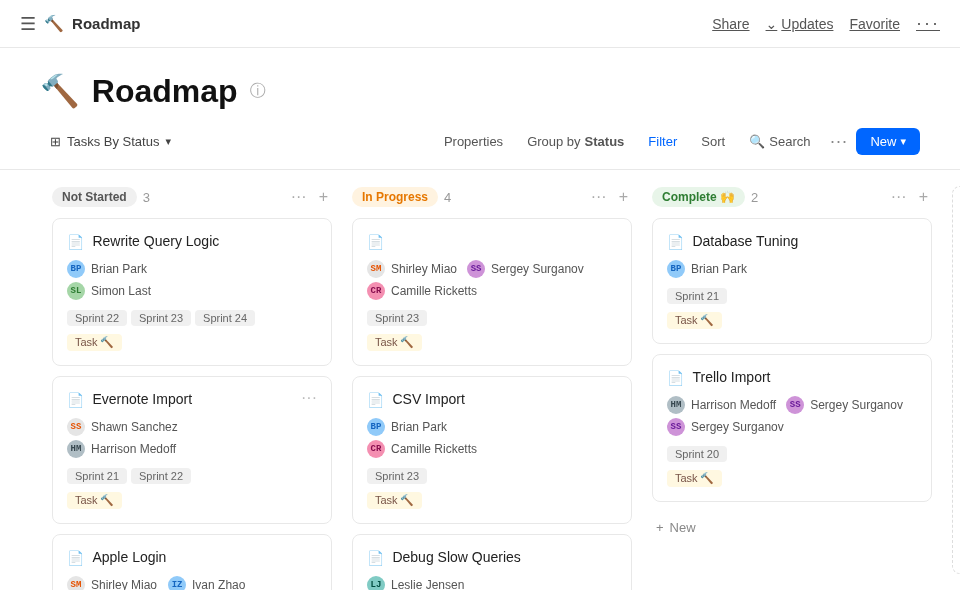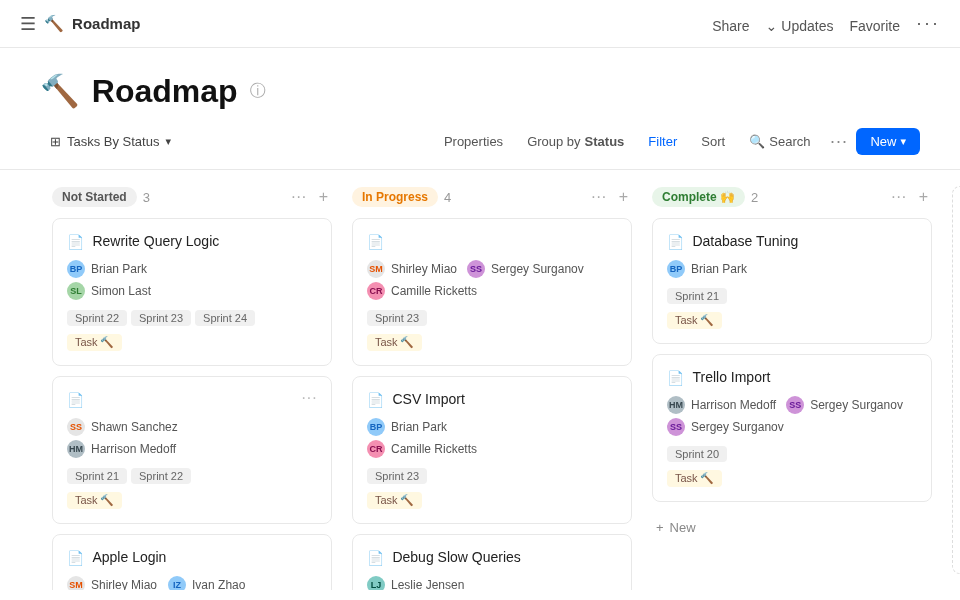--- a/index.html
+++ b/index.html
@@ -7,21 +7,21 @@
 
     
     .top-nav {
       display: flex; align-items: center; justify-content: space-between;
       padding: 0 20px; height: 48px; border-bottom: 1px solid #e8e8e8;
     }
     .top-nav-left { display: flex; align-items: center; gap: 8px; }
     .top-nav-left .menu-icon { font-size: 18px; color: #555; cursor: pointer; }
     .top-nav-left .app-icon { font-size: 16px; }
     .top-nav-left .app-title { font-weight: 600; font-size: 15px; }
-    .top-nav-right { display: flex; align-items: flex-end; gap: 16px; color: #555; }
+    .top-nav-right { display: flex; align-items: center; gap: 16px; color: #555; text-decoration: underline; }
     .top-nav-right span { cursor: pointer; font-size: 14px; }
     .top-nav-right .dots { letter-spacing: 2px; font-size: 18px; }
 
     
     .page-header {
       padding: 24px 40px 16px 40px;
       display: flex; align-items: center; gap: 12px;
     }
     .page-header .page-icon { font-size: 32px; }
     .page-header .page-title { font-size: 32px; font-weight: 700; color: #111; }
@@ -88,21 +88,21 @@
       background: none; border: none; color: #bbb; cursor: pointer;
       font-size: 16px; padding: 0 2px; position: absolute; top: 12px; right: 12px;
       display: none;
     }
     .card-more-btn.visible { display: block; }
     .card-members { display: flex; flex-direction: column; gap: 4px; margin-bottom: 10px; }
     .member-row { display: flex; align-items: center; gap: 6px; }
     .avatar {
       width: 18px; height: 18px; border-radius: 50%; background: #ccc;
       font-size: 9px; display: flex; align-items: center; justify-content: center;
-      color: #555; font-weight: 600; flex-shrink: 0; overflow: hidden;
+      color: #555; font-weight: 600; flex-shrink: 0; overflow: hidden; font-family: Liberation Mono, monospace;
     }
     .avatar.blue { background: #90caf9; color: #1565c0; }
     .avatar.green { background: #a5d6a7; color: #2e7d32; }
     .avatar.purple { background: #ce93d8; color: #6a1b9a; }
     .avatar.orange { background: #e5e5e5; color: #e65100; }
     .avatar.pink { background: #f48fb1; color: #880e4f; }
     .avatar.teal { background: #80cbc4; color: #004d40; }
     .avatar.gray { background: #b0bec5; color: #37474f; }
     .avatar.yellow { background: #fff176; color: #f57f17; }
     .member-name { font-size: 12px; color: #555; }
@@ -225,20 +225,21 @@
       </div>
       <div>
         <span class="task-tag">Task 🔨</span>
       </div>
     </div>
 
     <div class="card" style="position:relative;">
       <button class="card-more-btn visible">···</button>
       <div class="card-title-row">
         <span class="card-icon">📄</span>
+        <span class="card-title">Evernote Import</span>
       </div>
       <div class="card-members">
         <div class="member-row">
           <div class="avatar orange">SS</div>
           <span class="member-name">Shawn Sanchez</span>
         </div>
         <div class="member-row">
           <div class="avatar gray">HM</div>
           <span class="member-name">Harrison Medoff</span>
         </div>

